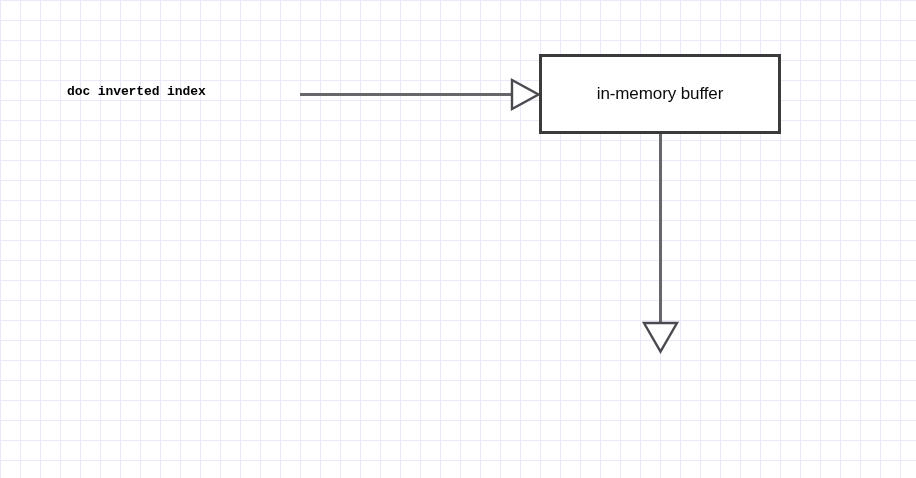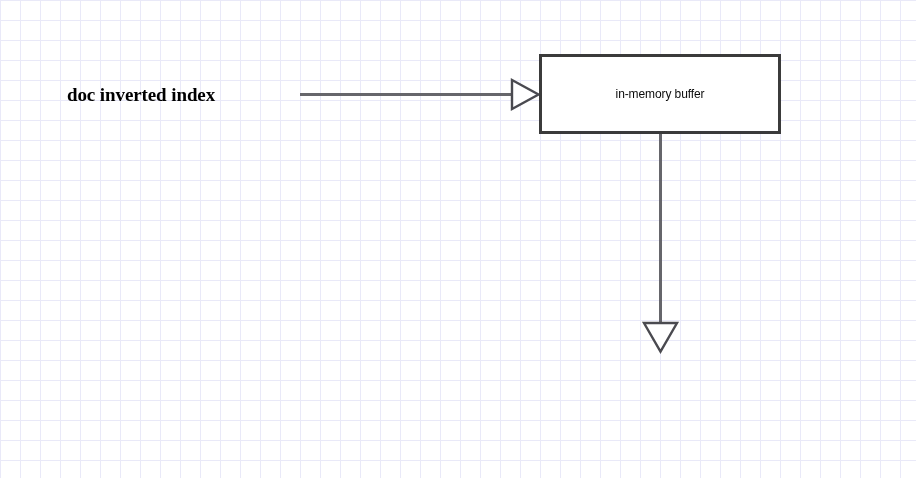--- a/index.html
+++ b/index.html
@@ -36,42 +36,42 @@
     position: absolute;
     box-sizing: border-box;
     background: #ffffff;
     border: 3px solid #3b3b3b;
     display: flex;
     align-items: center;
     justify-content: center;
   }
   .node-label {
     font-family: "Liberation Sans", sans-serif;
-    font-size: 12px;
+    font-size: 17px;
     font-weight: 400;
     color: #0b0b0b;
     letter-spacing: -0.1px;
     white-space: nowrap;
   }
   #node-in-memory-buffer {
     left: 539px;
     top: 54px;
     width: 242px;
     height: 80px;
   }
   #node-disk-segment {
     left: 539px;
     top: 352px;
     width: 242px;
     height: 85px;
   }
   .edge-label {
     position: absolute;
-    font-family: Liberation Serif, serif;
-    font-size: 19px;
+    font-family: Liberation Mono, monospace;
+    font-size: 13px;
     font-weight: 700;
     color: #000000;
     white-space: nowrap;
     letter-spacing: -0.1px;
   }
   #label-doc-inverted-index {
     left: 67px;
     top: 84px;
   }
 </style>

